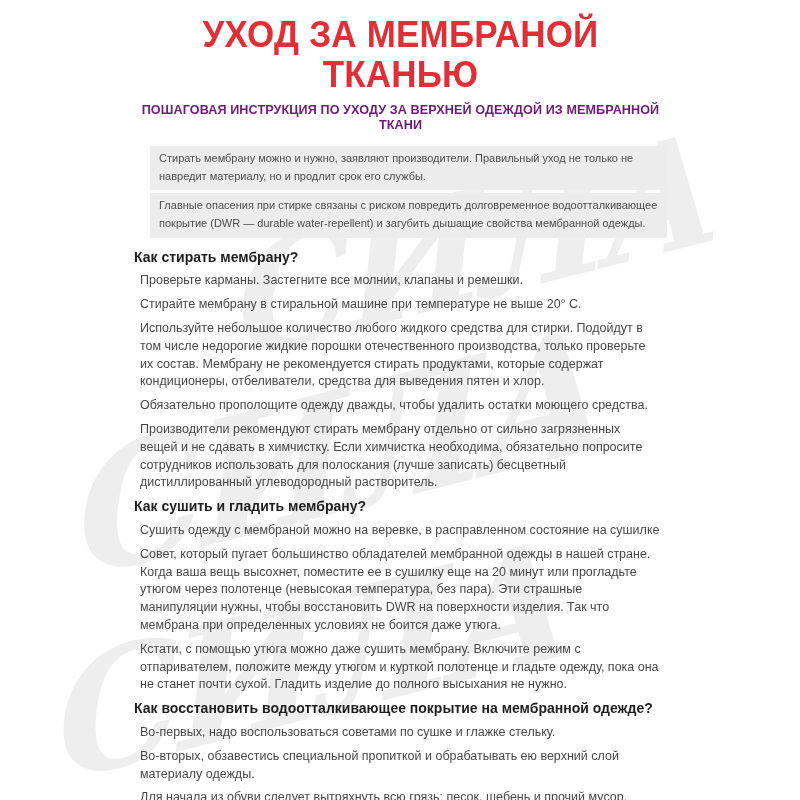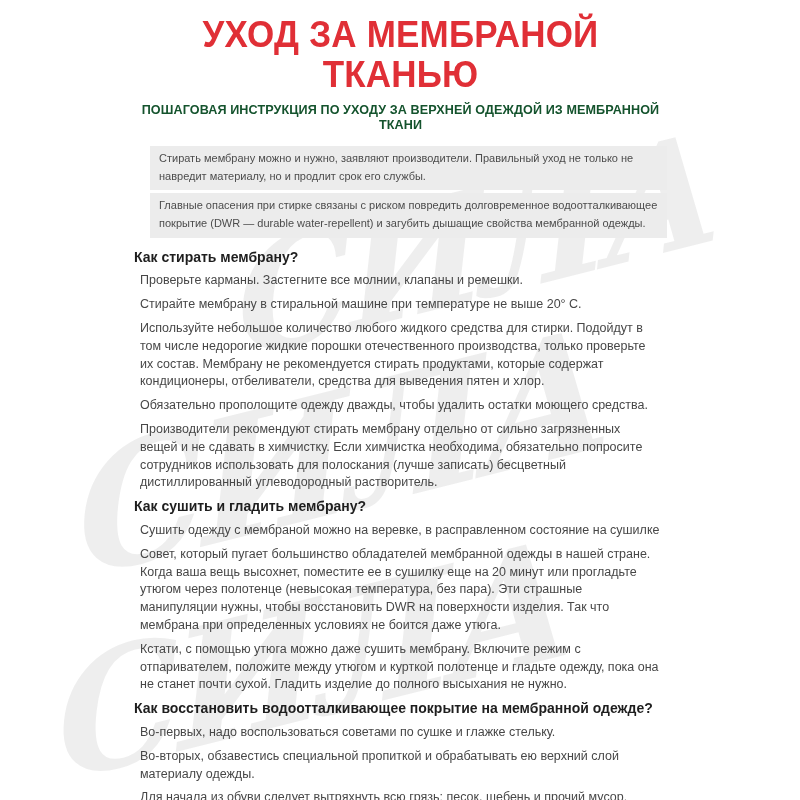--- a/index.html
+++ b/index.html
@@ -15,21 +15,21 @@
   .wm1{left:230px;top:170px;}
   .wm2{left:70px;top:370px;font-size:165px;}
   .wm3{left:50px;top:580px;font-size:160px;}
 
   
   .content{position:absolute;left:134px;top:12px;width:533px;z-index:1;}
 
   .title{margin:4px 0 0 0;text-align:center;color:#e02f36;
          font-size:35px;font-weight:800;letter-spacing:0.2px;line-height:1.1;
          transform:scaleY(1.04);}
-  .subtitle{margin:10px 0 8px 0;text-align:center;color:#14532d;
+  .subtitle{margin:10px 0 8px 0;text-align:center;color:#701a75;
             font-size:12.6px;font-weight:700;letter-spacing:0.1px;line-height:1.2;}
 
   .intro-box{margin-top:13px;}
   .intro-para{margin:0 0 3px 16px;background:#ececec;color:#4c4c4c;
               font-size:11px;line-height:17.6px;padding:4px 9px 5px 9px;}
   .intro-para:last-child{margin-bottom:0;}
 
   .article{margin-top:11px;}
   .sec-heading{margin:0;color:#1e1e1e;font-size:14px;font-weight:700;line-height:17.8px;}
   .body-para{margin:6px;color:#474747;font-size:12.5px;line-height:17.8px;}

